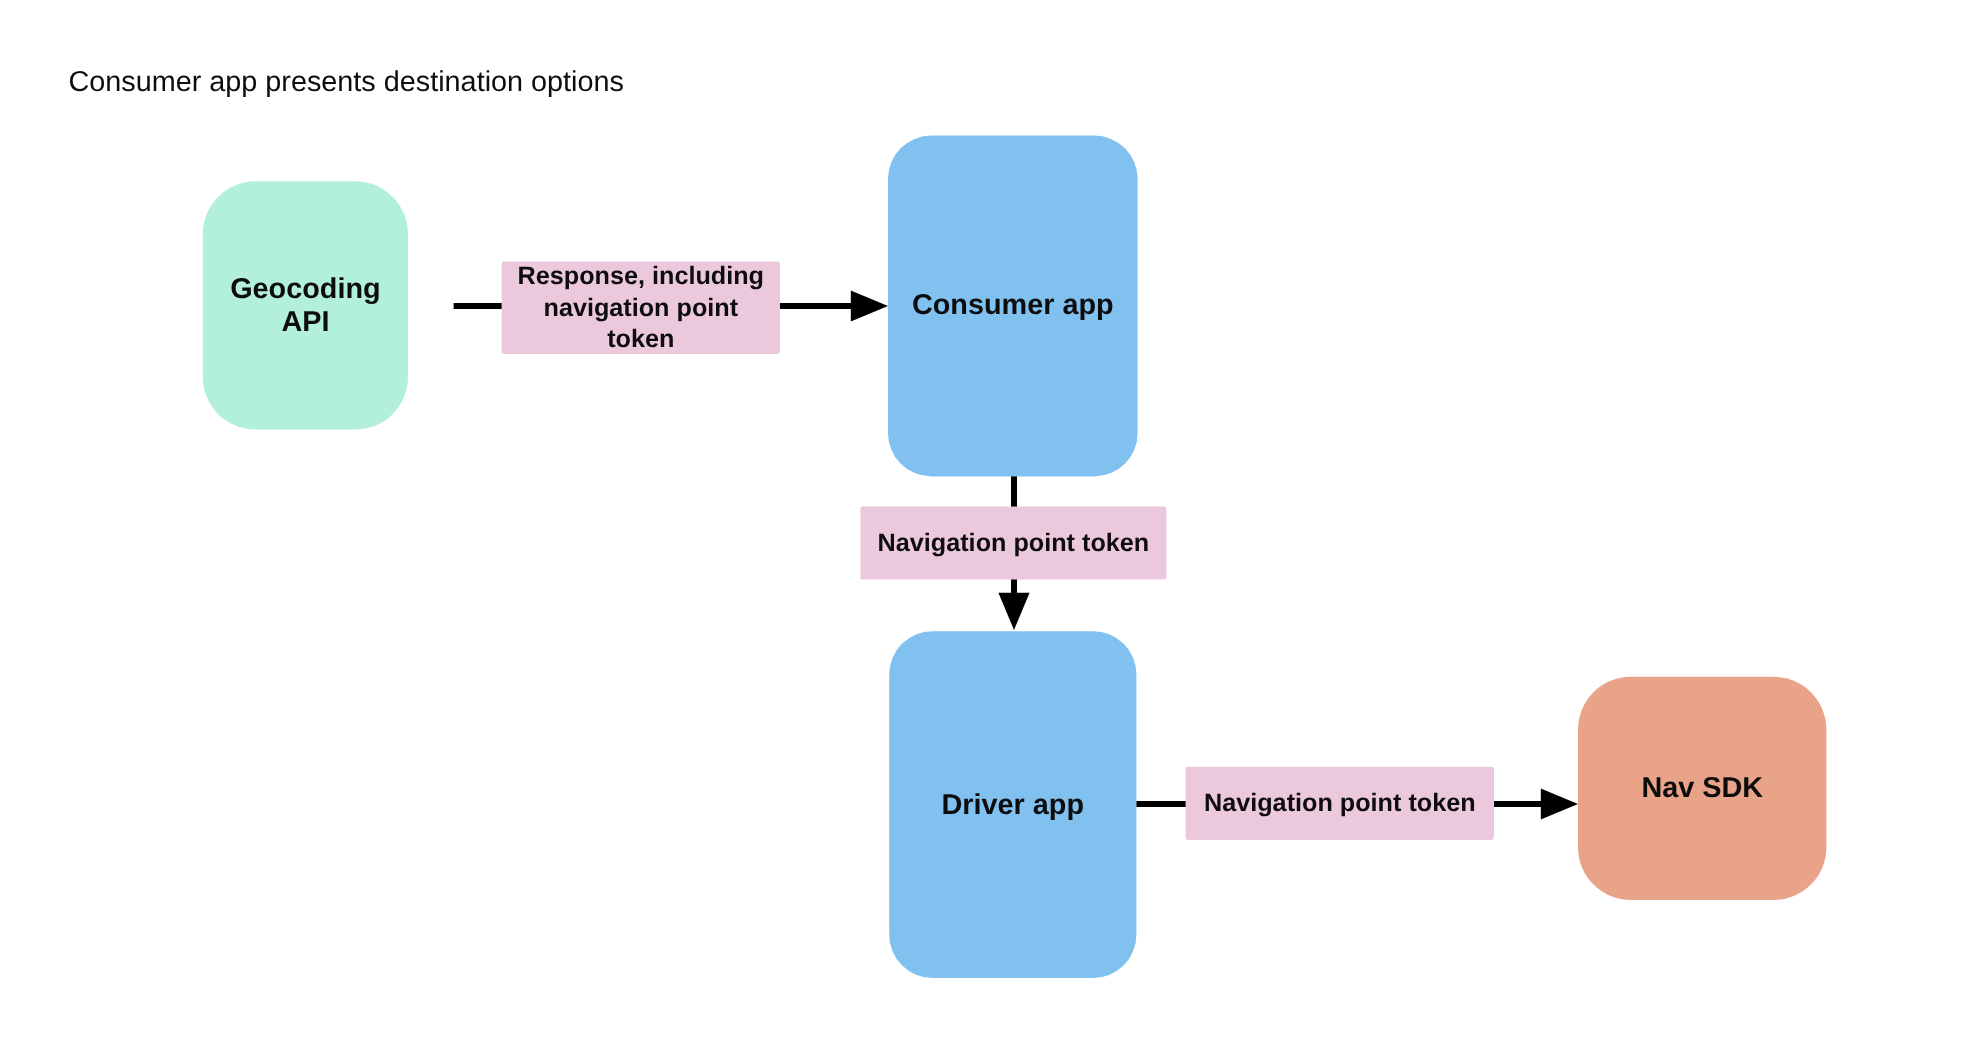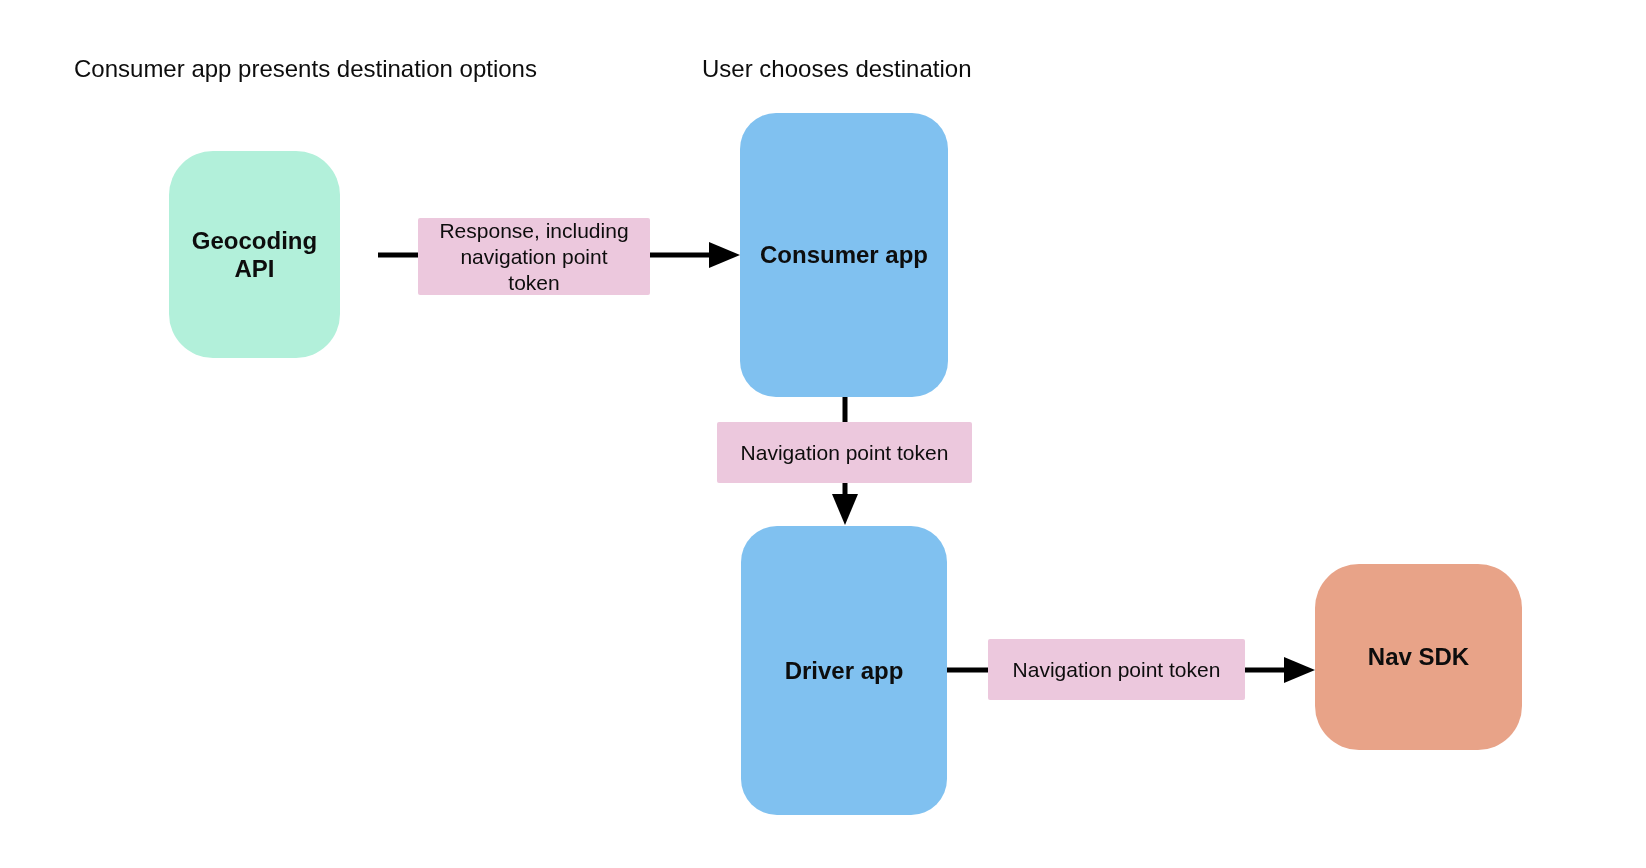--- a/index.html
+++ b/index.html
@@ -17,21 +17,21 @@
   }
   .step-heading {
     position: absolute;
     top: 54px;
     font-size: 24px;
     line-height: 30px;
     font-weight: 400;
     color: #0d0d0d;
     white-space: nowrap;
   }
-  #heading-1 { left: 74px; }
+  #heading-1 { left: 57px; }
   #heading-2 { left: 702px; }
   #heading-3 { left: 1208px; }
 
   .node {
     position: absolute;
     display: flex;
     align-items: center;
     justify-content: center;
     text-align: center;
     font-size: 24px;
@@ -70,21 +70,21 @@
 
   .edge-label {
     position: absolute;
     display: flex;
     align-items: center;
     justify-content: center;
     text-align: center;
     background: #ecc8dd;
     font-size: 21px;
     line-height: 26px;
-    font-weight: 400;
+    font-weight: 700;
     color: #0d0d0d;
     white-space: pre-line;
     border-radius: 2px;
     z-index: 3;
   }
   #edge-label-response {
     left: 418px; top: 218px; width: 232px; height: 77px;
   }
   #edge-label-token-vertical {
     left: 717px; top: 422px; width: 255px; height: 61px;
@@ -92,21 +92,20 @@
   #edge-label-token-horizontal {
     left: 988px; top: 639px; width: 257px; height: 61px;
   }
 </style>
 </head>
 <body>
 
 <div class="canvas">
 
   <div class="step-heading" id="heading-1">Consumer app presents destination options</div>
-  <div class="step-heading" id="heading-2">User chooses destination</div>
 
   <div class="node" id="node-geocoding-api">
     <span>Geocoding API</span>
   </div>
 
   <div class="node" id="node-driver-app">
     <span>Driver app</span>
   </div>
 
   <div class="node" id="node-consumer-app">

